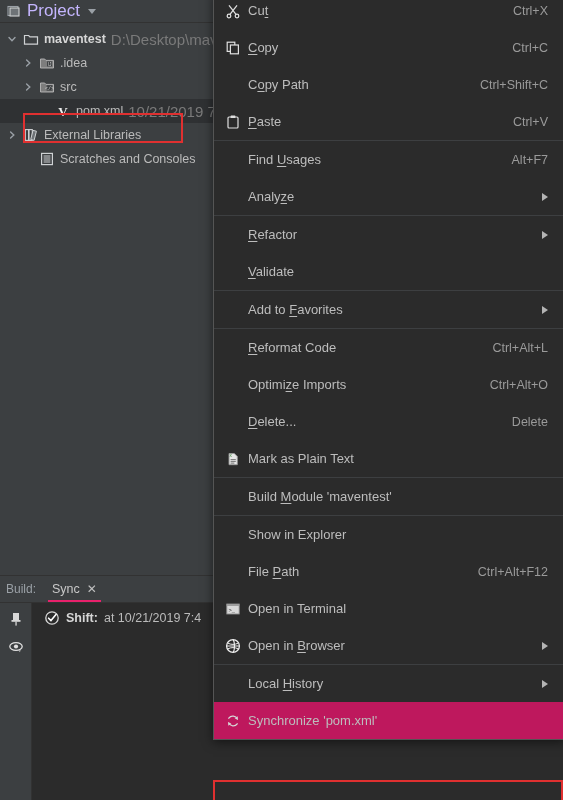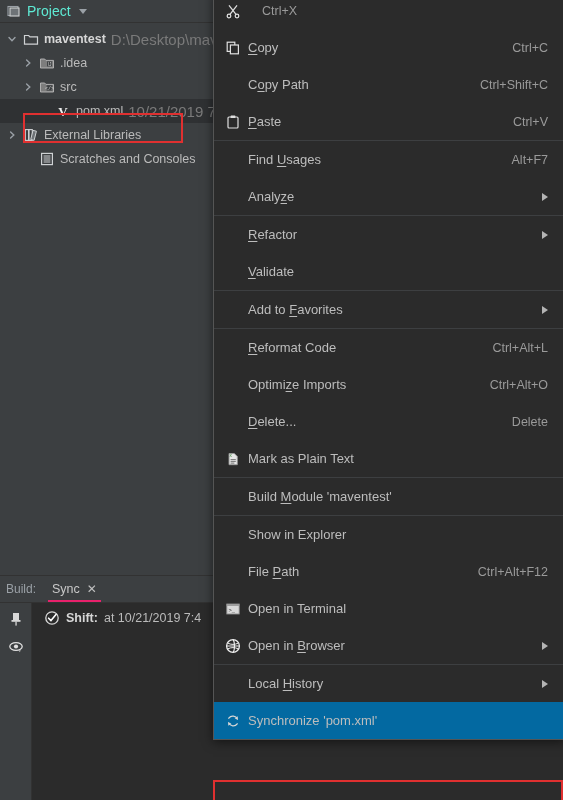--- a/index.html
+++ b/index.html
@@ -26,21 +26,21 @@
   }
 
   .pane-header {
     height: 22px;
     display: flex; align-items: center;
     padding-left: 6px;
     background: #3c3f41;
     border-bottom: 1px solid #323232;
     gap: 5px;
   }
-  .pane-header .title { color: #5eead4; font-size: 14px; }
+  .pane-header .title { color: #c4b5fd; font-size: 17px; }
   .chev-down {
     width: 0; height: 0;
     border-left: 4px solid transparent;
     border-right: 4px solid transparent;
     border-top: 5px solid #9aa0a6;
     margin-left: 3px;
   }
 
   #tree { padding-top: 4px; background: #3c3f41; }
   .tree-row {
@@ -132,21 +132,21 @@
     padding: 0;
   }
   .menu-item {
     height: 37px;
     display: flex; align-items: center;
     padding: 0 16px 0 0;
     position: relative;
     color: #bbbbbb;
     font-size: 13px;
   }
-  .menu-item.highlighted { background: #0369a1; }
+  .menu-item.highlighted { background: #be185d; }
   .menu-icon-slot {
     width: 30px; flex: none;
     display: flex; justify-content: center; align-items: center;
     margin-left: 4px;
   }
   .menu-text { flex: 1; color: #bdbdbd; font-size: 13px; }
   .menu-shortcut { color: #9a9a9a; font-size: 12.5px; margin-left: 14px; }
   .submenu-arrow {
     width: 0; height: 0; margin-left: 12px;
     border-top: 4px solid transparent;
@@ -312,20 +312,21 @@
         <span class="menu-icon-slot">
           <svg class="ic" viewBox="0 0 16 16">
             <g stroke="#e0e0e0" stroke-width="1.25" fill="none">
               <line x1="4" y1="2.4" x2="11.2" y2="11.6"></line>
               <line x1="12" y1="2.4" x2="4.8" y2="11.6"></line>
               <circle cx="4" cy="13" r="1.8"></circle>
               <circle cx="12" cy="13" r="1.8"></circle>
             </g>
           </svg>
         </span>
+        <span class="menu-text">Cu<span class="mn">t</span></span>
         <span class="menu-shortcut">Ctrl+X</span>
       </div>
       <div class="menu-item">
         <span class="menu-icon-slot">
           <svg class="ic" viewBox="0 0 16 16">
             <rect x="2.2" y="2.2" width="7.6" height="9.2" fill="none" stroke="#e0e0e0" stroke-width="1.2"></rect>
             <rect x="5.4" y="5" width="8" height="8.8" fill="#2b2b2b" stroke="#e0e0e0" stroke-width="1.2"></rect>
           </svg>
         </span>
         <span class="menu-text"><span class="mn">C</span>opy</span>

